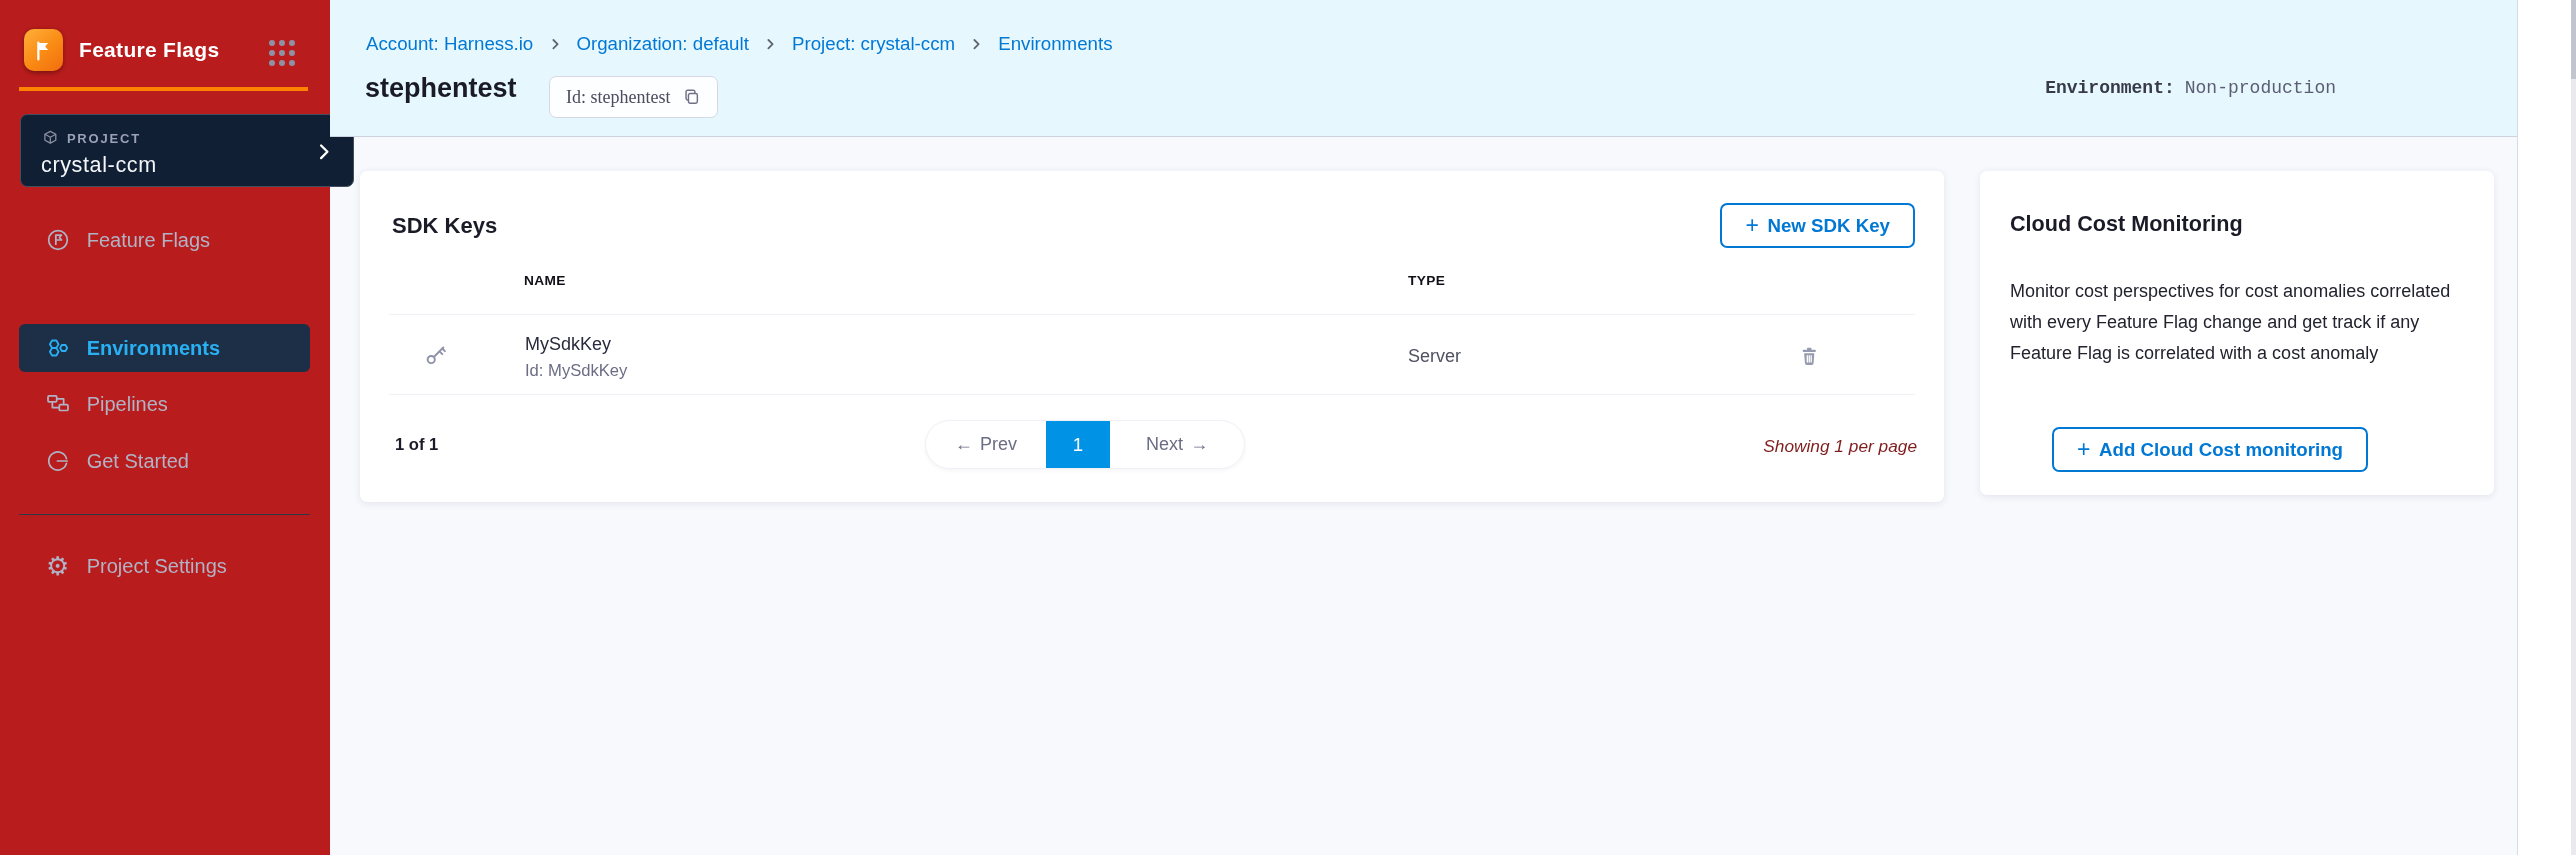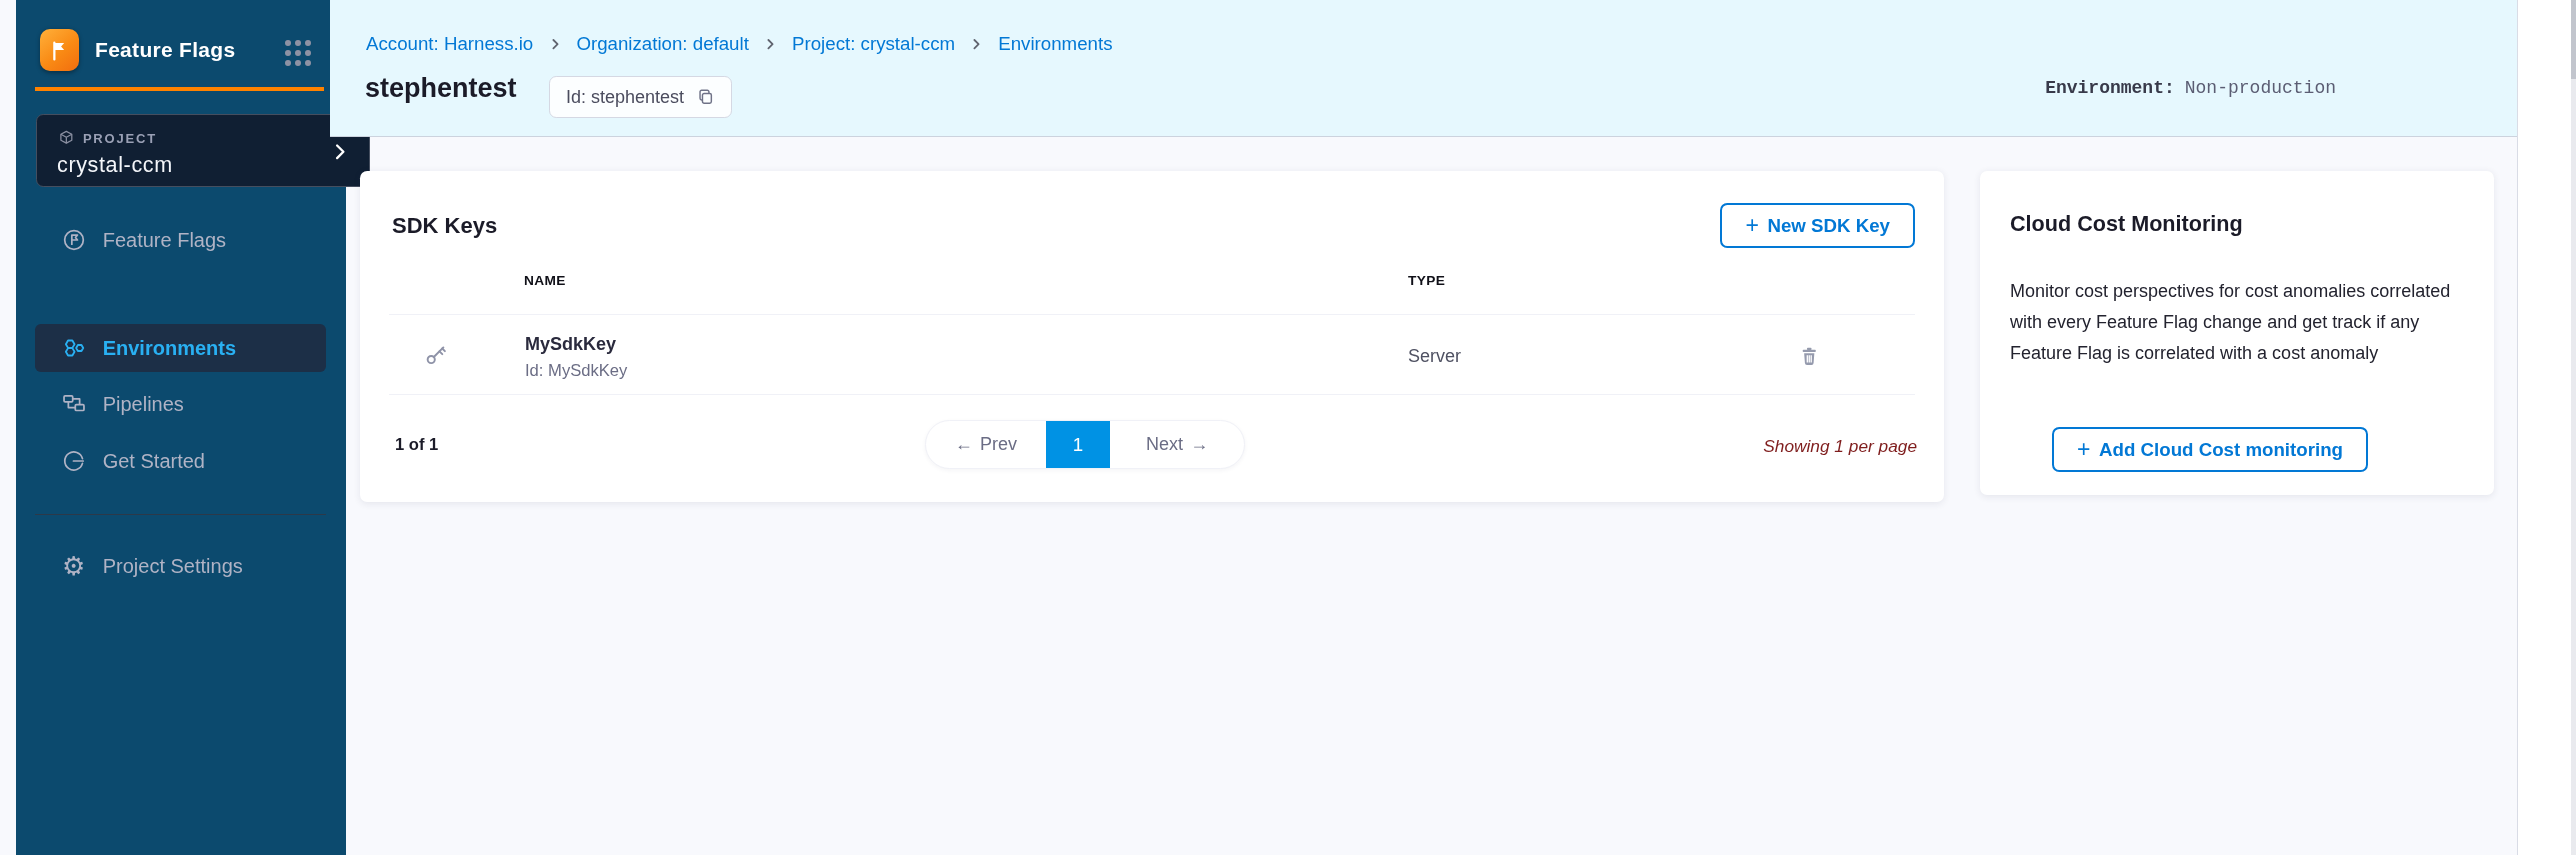--- a/index.html
+++ b/index.html
@@ -1,21 +1,21 @@
 <!DOCTYPE html>
 <html style="font-size:11.5px"><head>
 <meta charset="utf-8">
 <style>
   html,body{margin:0;padding:0;background:#ffffff;}
   #app{position:relative;width:2576px;height:855px;background:#f8f9fd;overflow:hidden;
        font-family:"Liberation Sans",sans-serif;color:#1b1b28;}
   svg{display:block;}
 
   
-  .sidebar{position:absolute;left:0;top:0;width:330px;height:855px;background:#0c4a6e;margin-left:16px;}
+  .sidebar{position:absolute;left:0;top:0;width:330px;height:855px;background:#b91c1c;}
   .brand{position:absolute;left:24px;top:29px;height:42px;display:flex;align-items:center;}
   .logo{width:39px;height:42px;border-radius:10px;background:linear-gradient(140deg,#ffb03a 0%,#f98a14 55%,#f26d0e 100%);
         display:flex;align-items:center;justify-content:center;box-shadow:0 1.4px 4.3px rgba(0,0,0,.35);}
   .brand-label{margin-left:16px;color:#ffffff;font-size:21px;font-weight:700;letter-spacing:0.3px;white-space:nowrap;}
   .grid9{position:absolute;left:269px;top:40px;display:grid;grid-template-columns:repeat(3,5.8px);grid-gap:4.3px;cursor:pointer;}
   .grid9 span{width:5.8px;height:5.8px;border-radius:50%;background:#8e92a4;}
   .sidebar-rule{position:absolute;left:18.7px;top:87px;width:289px;height:3.6px;background:#ff8200;}
 
   .project-card{position:absolute;left:20px;top:114px;width:334px;height:73px;box-sizing:border-box;
         border:1.4px solid #454e5f;border-radius:7.2px;background:#101f33;cursor:pointer;}
@@ -32,21 +32,21 @@
   .gear-glyph{font-size:26px;line-height:26px;color:#b0b3c5;}
 
   
   .header{position:absolute;left:330px;top:0;width:2187px;height:137px;background:#e6f8fe;
         border-bottom:1.4px solid #ccd3de;box-sizing:border-box;}
   .breadcrumb{position:absolute;left:36px;top:33px;display:flex;align-items:center;gap:14.4px;font-size:18.7px;}
   .crumb{color:#0278d5;cursor:pointer;white-space:nowrap;}
   .page-title{position:absolute;left:35px;top:73px;font-size:27px;font-weight:700;color:#1b1b28;}
   .id-badge{position:absolute;left:219px;top:76px;height:42px;box-sizing:border-box;display:flex;align-items:center;
         gap:11.5px;padding:0 16px;border:1.4px solid #d5d8e3;border-radius:7.2px;background:rgba(255,255,255,.85);
-        font-size:18px;color:#4b4c5e;}
+        font-size:18px;color:#4b4c5e;font-family:Liberation Serif, serif;}
   .env-info{position:absolute;right:181px;top:78px;display:flex;gap:10px;font-size:18px;align-items:center;font-family:Liberation Mono, monospace;}
   .env-label{font-weight:700;color:#383a4a;}
   .env-value{color:#5b5d73;}
 
   
   .card{position:absolute;top:171px;background:#ffffff;border-radius:7.2px;box-shadow:0 1.4px 7.2px rgba(40,45,80,.09);}
   .card-sdk{left:360px;width:1584px;height:331px;}
   .card-ccm{left:1980px;width:514px;height:324px;}
 
   .sdk-title{position:absolute;left:32px;top:42px;font-size:22px;font-weight:700;color:#1b1b28;}
@@ -55,21 +55,21 @@
         font-size:18.7px;font-weight:700;cursor:pointer;white-space:nowrap;}
   .btn-plus{font-size:23px;font-weight:400;line-height:1;}
   .btn-new-key{position:absolute;right:29px;top:32px;}
 
   .col-header{position:absolute;top:102px;font-size:13.7px;font-weight:700;color:#101018;letter-spacing:0.4px;}
   .col-name{left:164px;} .col-type{left:1048px;}
   .row-divider{position:absolute;left:29px;width:1526px;height:1.4px;background:#f0f1f7;}
   .div-top{top:143px;} .div-bottom{top:223px;}
 
   .key-icon{position:absolute;left:63px;top:171px;}
-  .row-name{position:absolute;left:165px;top:163px;font-size:18px;font-weight:700;color:#2a2a3d;}
+  .row-name{position:absolute;left:165px;top:163px;font-size:18px;font-weight:400;color:#2a2a3d;}
   .row-id{position:absolute;left:165px;top:190px;font-size:16.6px;color:#6b6d85;}
   .row-type{position:absolute;left:1048px;top:175px;font-size:18px;color:#4f5162;}
   .trash-btn{position:absolute;left:1437px;top:173px;cursor:pointer;}
 
   .page-summary{position:absolute;left:35px;top:264px;font-size:16.6px;font-weight:600;color:#1b1b28;}
   .pager{position:absolute;left:565px;top:249px;width:320px;height:49px;box-sizing:border-box;background:#ffffff;
         border:1.4px solid #f0f1f7;border-radius:24.5px;display:flex;align-items:center;overflow:hidden;
         box-shadow:0 1.4px 4.3px rgba(40,45,80,.05);}
   .pager-prev,.pager-next{display:flex;align-items:center;justify-content:center;gap:7.2px;
         font-size:18px;color:#6b6d85;cursor:pointer;height:100%;}

